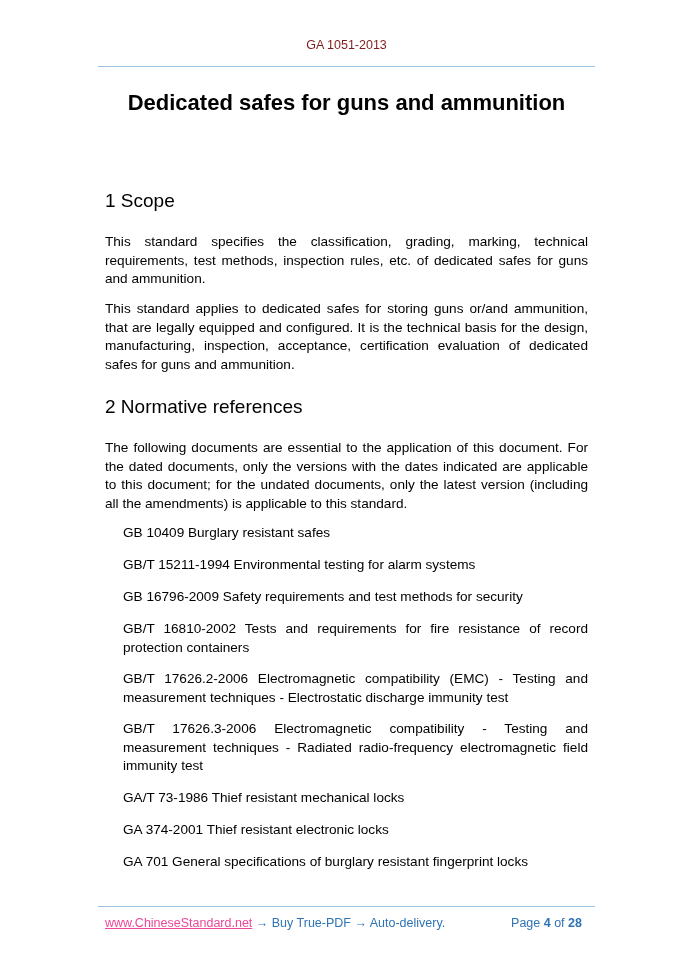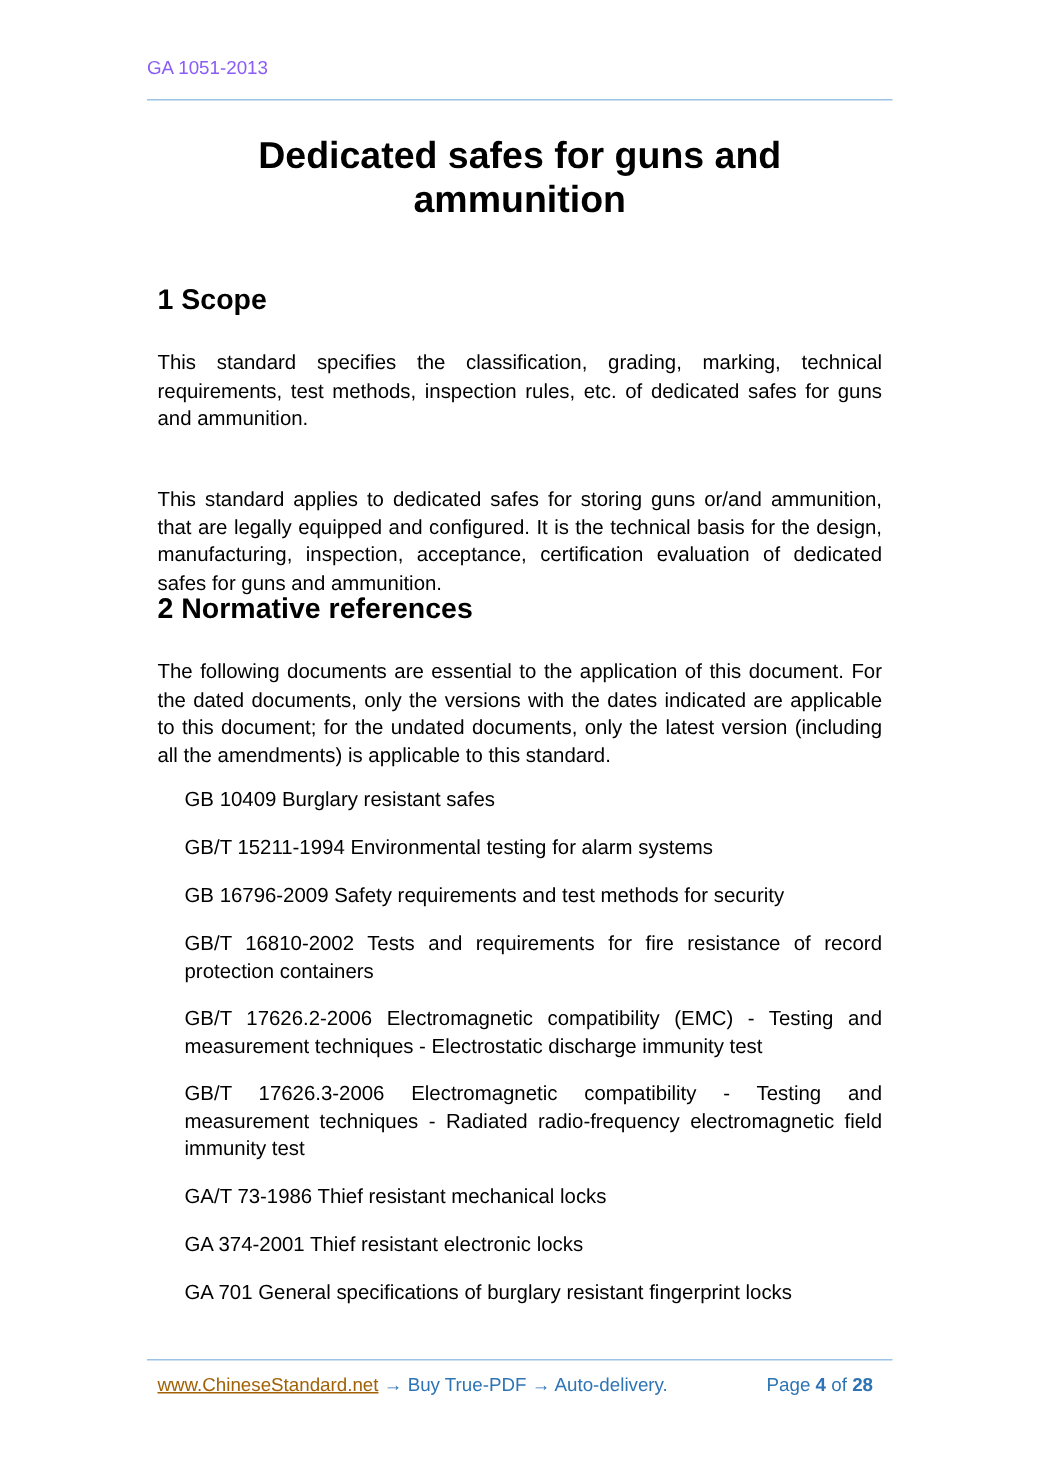--- a/index.html
+++ b/index.html
@@ -13,54 +13,54 @@
       position: relative;
       overflow: hidden;
       font-family: "Liberation Sans", sans-serif;
       color: #000000;
     }
     .page-header {
       position: absolute;
       left: 98px;
       width: 497px;
       top: 38px;
-      text-align: left;
+      text-align: center;
       font-size: 12.5px;
-      color: #8b5cf6;
+      color: #7f1d1d;
     }
     .header-rule {
       position: absolute;
       left: 98px;
       width: 497px;
       top: 66px;
       height: 0;
       border-top: 1px solid #9cc2e5;
     }
     .doc-title {
       position: absolute;
       left: 98px;
       width: 497px;
       top: 90px;
       text-align: center;
-      font-size: 25px;
+      font-size: 22px;
       font-weight: bold;
       margin: 0;
     }
     .content {
       position: absolute;
       left: 105px;
       width: 483px;
       top: 0;
     }
     h2 {
       position: absolute;
       left: 0;
       margin: 0;
       font-size: 19px;
-      font-weight: bold;
+      font-weight: normal;
       white-space: nowrap;
     }
     .para {
       position: absolute;
       left: 0;
       width: 483px;
       margin: 0;
       font-size: 13.6px;
       line-height: 18.5px;
       text-align: justify;
@@ -84,21 +84,21 @@
     }
     .footer {
       position: absolute;
       left: 105px;
       width: 483px;
       top: 916px;
       font-size: 12.5px;
       color: #2e74b5;
     }
     .footer a {
-      color: #a16207;
+      color: #ec4899;
       text-decoration: underline;
     }
     .footer .promo {
       white-space: nowrap;
     }
     .footer .pager {
       position: absolute;
       right: 6px;
       top: 0;
       white-space: nowrap;
@@ -114,21 +114,21 @@
   <span>GA 1051-2013</span>
 </div>
 <div class="header-rule"></div>
 
 <h1 class="doc-title">Dedicated safes for guns and ammunition</h1>
 
 <div class="content">
   <h2 style="top:190px;">1 Scope</h2>
 
   <p class="para" style="top:233px;">This standard specifies the classification, grading, marking, technical requirements, test methods, inspection rules, etc. of dedicated safes for guns and ammunition.</p>
-  <p class="para" style="top:300px;margin-top:24px;">This standard applies to dedicated safes for storing guns or/and ammunition, that are legally equipped and configured. It is the technical basis for the design, manufacturing, inspection, acceptance, certification evaluation of dedicated safes for guns and ammunition.</p>
+  <p class="para" style="top:300px;">This standard applies to dedicated safes for storing guns or/and ammunition, that are legally equipped and configured. It is the technical basis for the design, manufacturing, inspection, acceptance, certification evaluation of dedicated safes for guns and ammunition.</p>
 
   <h2 style="top:396px;">2 Normative references</h2>
 
   <p class="para" style="top:439px;">The following documents are essential to the application of this document. For the dated documents, only the versions with the dates indicated are applicable to this document; for the undated documents, only the latest version (including all the amendments) is applicable to this standard.</p>
 
   <div>
     <p class="ref" style="top:524px;">GB 10409 Burglary resistant safes</p>
     <p class="ref" style="top:556px;">GB/T 15211-1994 Environmental testing for alarm systems</p>
     <p class="ref" style="top:588px;">GB 16796-2009 Safety requirements and test methods for security</p>
     <p class="ref" style="top:620px;">GB/T 16810-2002 Tests and requirements for fire resistance of record protection containers</p>

